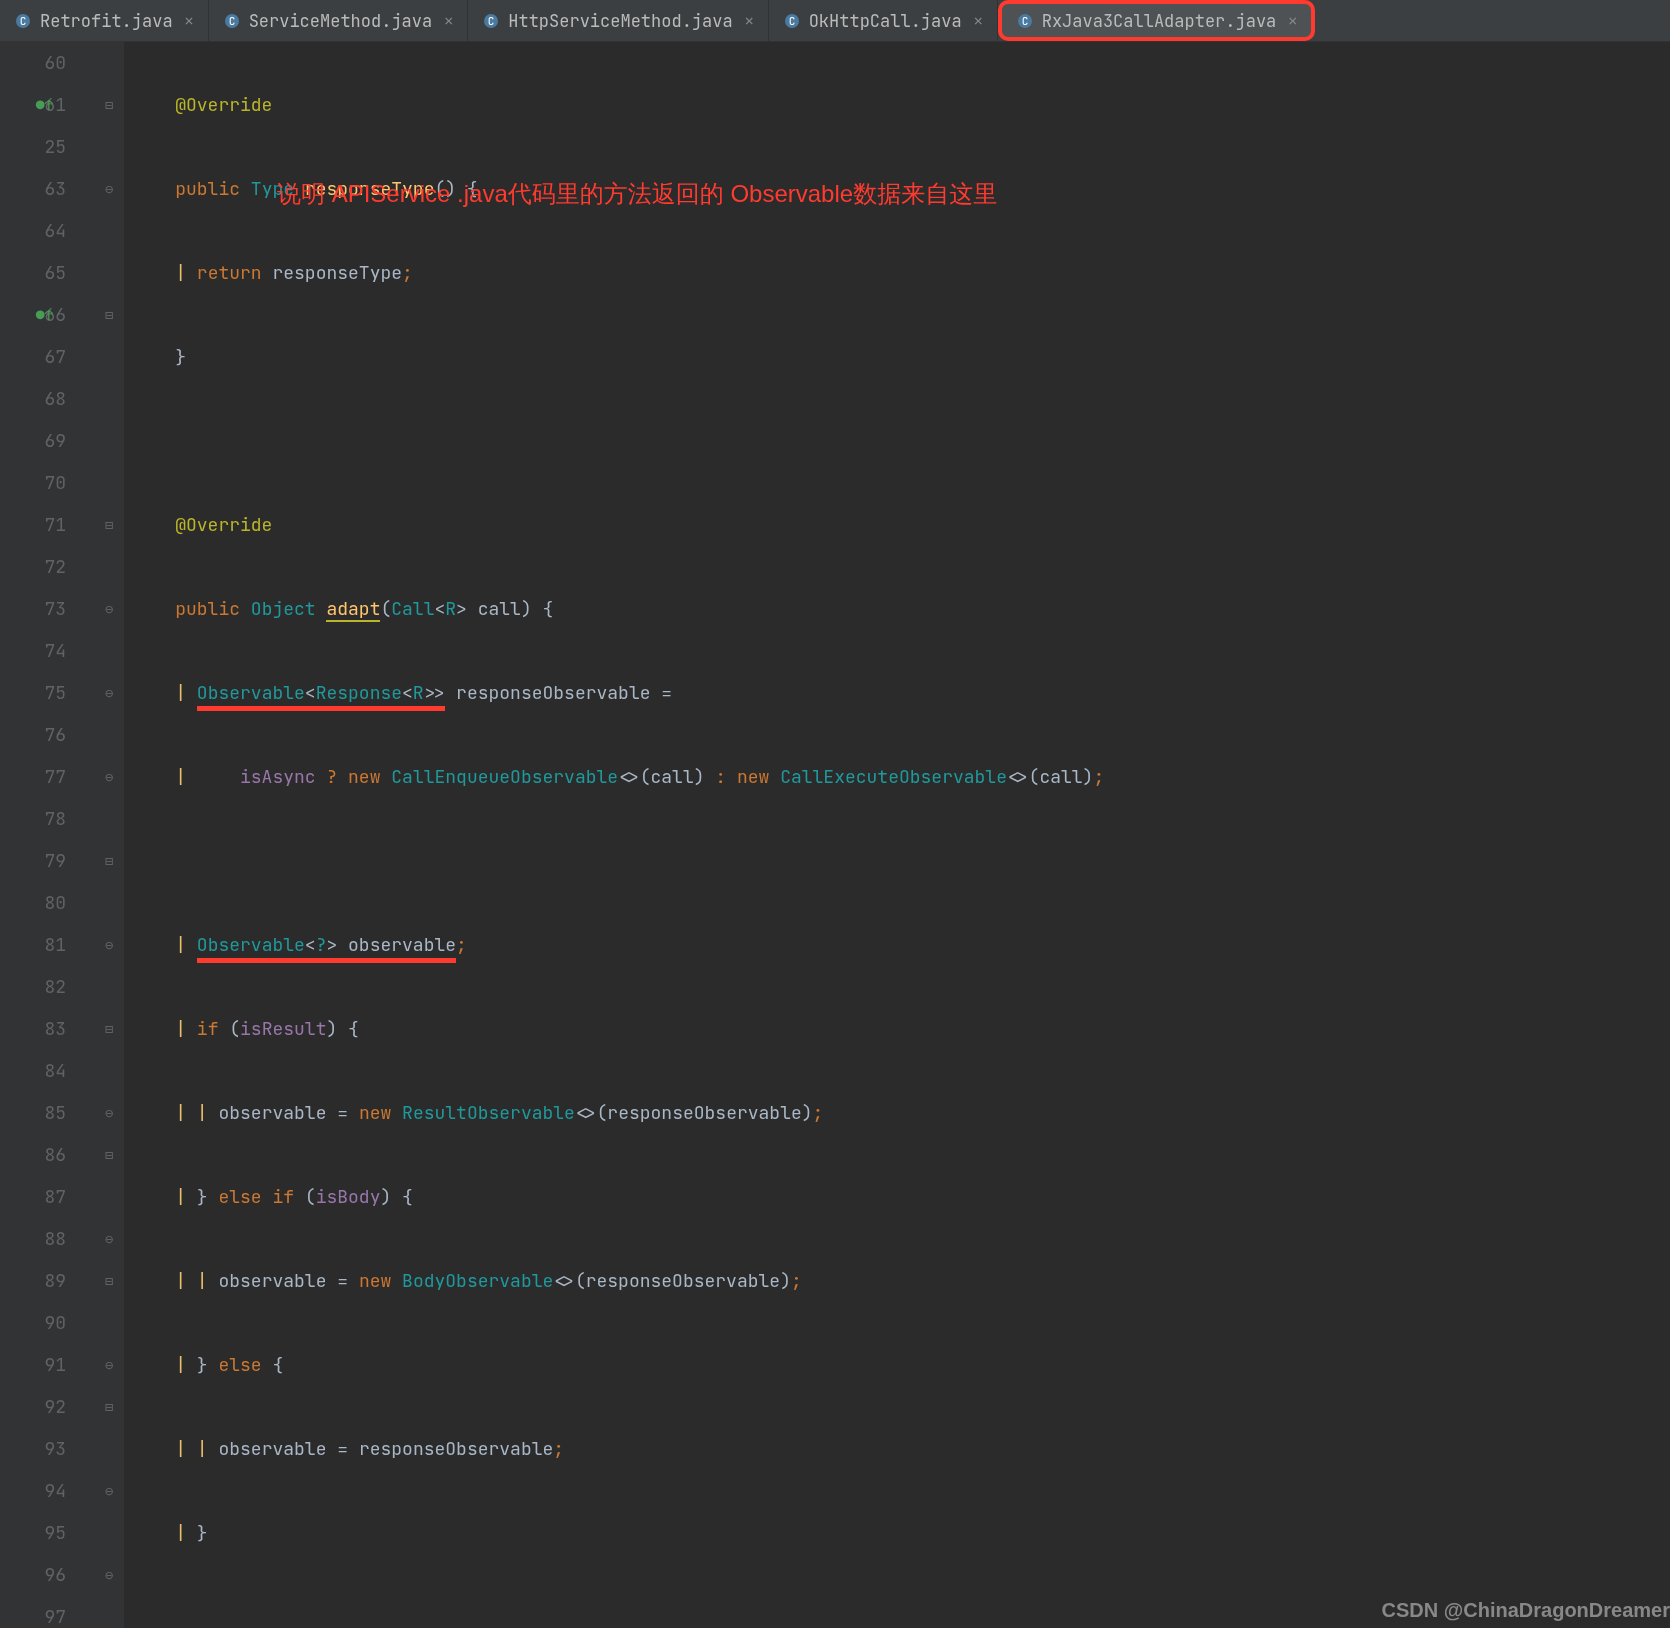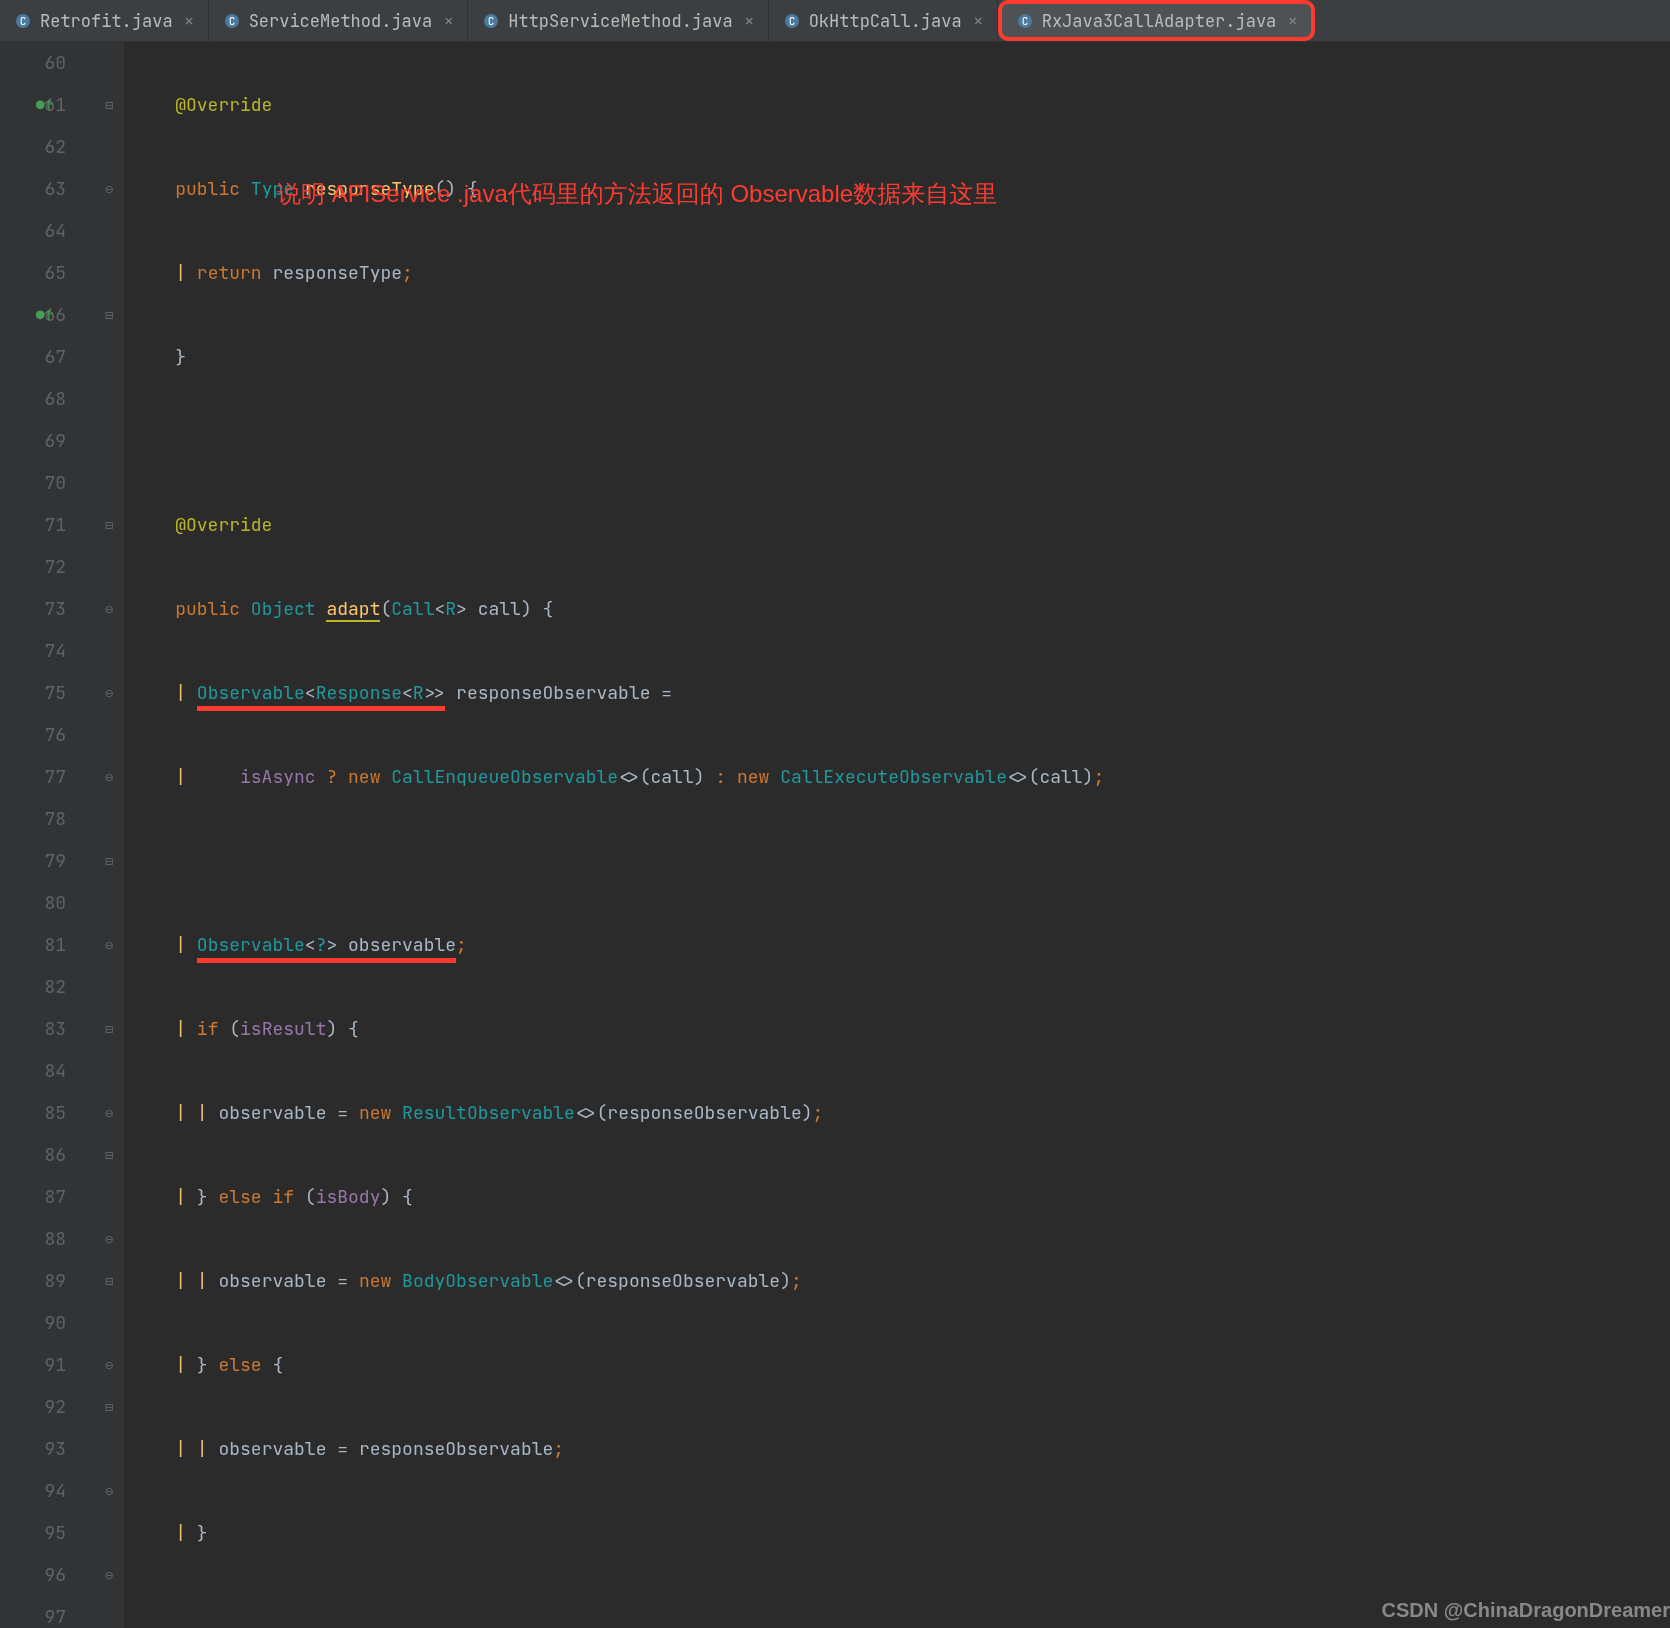--- a/index.html
+++ b/index.html
@@ -171,21 +171,21 @@
     <span class="close-x">✕</span>
   </div>
 </div>
 
 <div class="annotation-text">说明 APIService .java代码里的方法返回的 Observable数据来自这里</div>
 
 <div class="editor">
   <div class="gutter">
     <div class="ln">60</div>
     <div class="ln"><span class="mod">●↑</span>61</div>
-    <div class="ln">62</div>
+    <div class="ln">25</div>
     <div class="ln">63</div>
     <div class="ln">64</div>
     <div class="ln">65</div>
     <div class="ln"><span class="mod">●↑</span>66</div>
     <div class="ln">67</div>
     <div class="ln">68</div>
     <div class="ln">69</div>
     <div class="ln">70</div>
     <div class="ln">71</div>
     <div class="ln">72</div>

